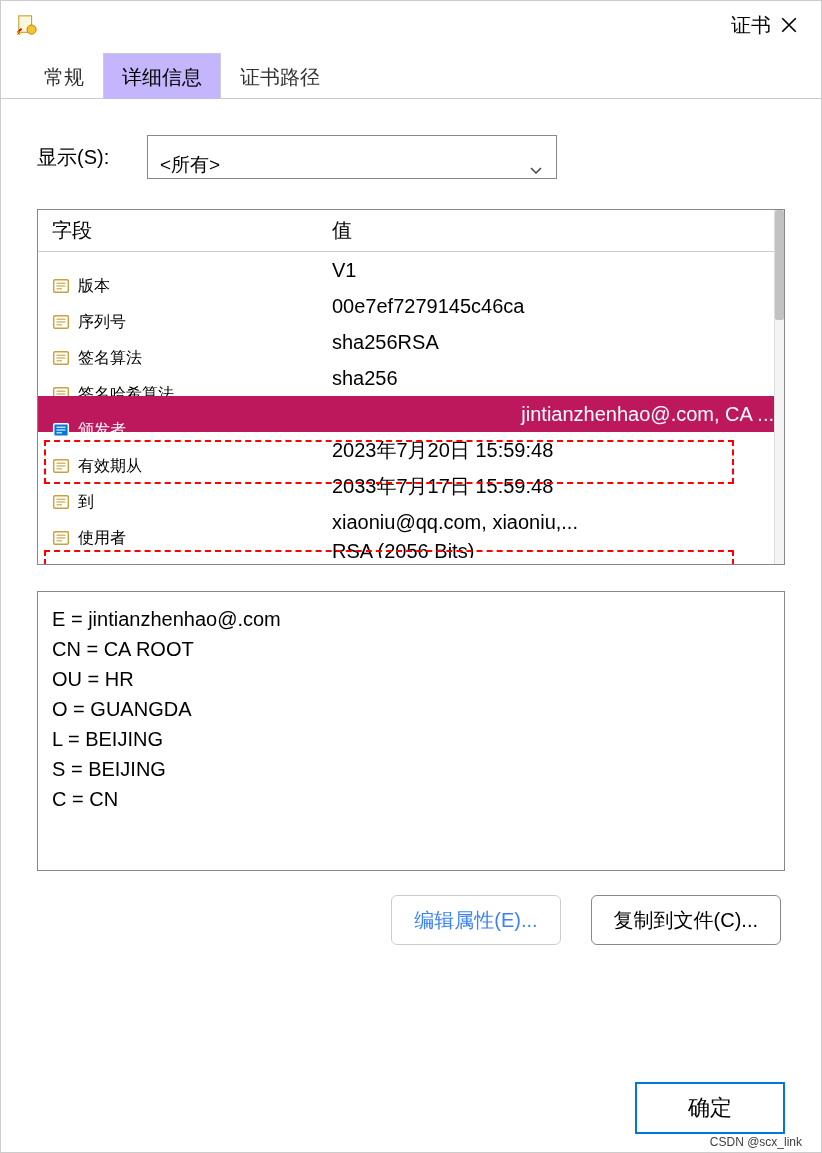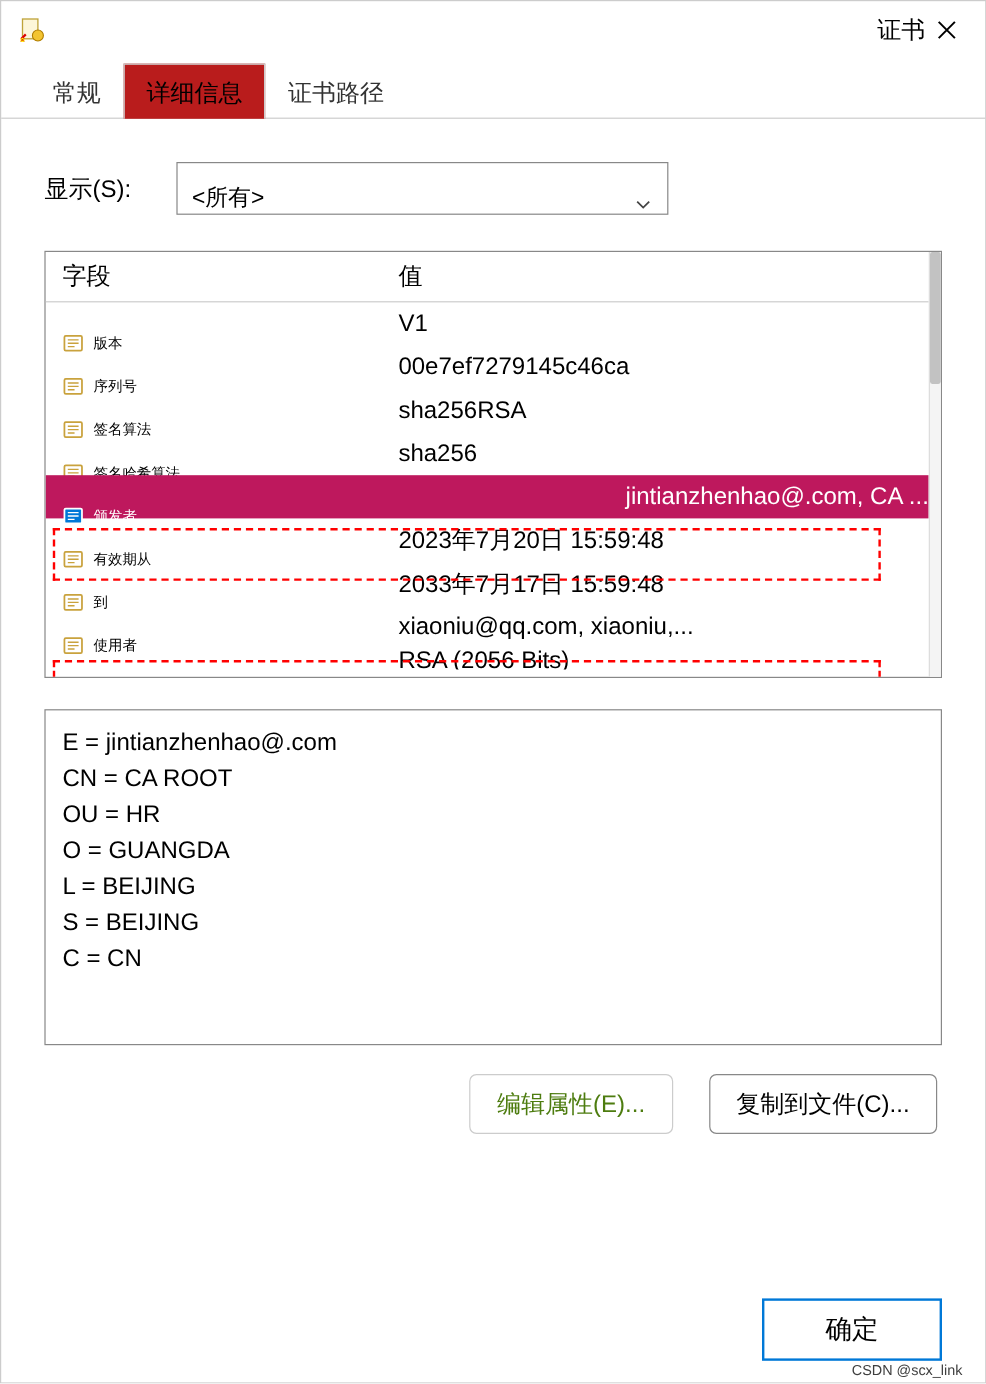--- a/index.html
+++ b/index.html
@@ -15,57 +15,57 @@
     .window { width:100%; height:100%; display:flex; flex-direction:column; border:1px solid #ccc; }
     .titlebar { height:48px; display:flex; align-items:center; padding:0 14px;text-align:right; }
     .titlebar .icon-wrap { width:24px; height:24px; display:flex; align-items:center; justify-content:center; margin-right:10px; position:relative;}
     .cert-icon { width:22px; height:22px; }
     .title-text { font-size:20px; flex:1; }
     .close-btn { width:36px; height:36px; display:flex; align-items:center; justify-content:center; cursor:pointer; }
     .close-btn svg { width:18px; height:18px; }
 
     .tabbar { height:50px; display:flex; align-items:flex-end; padding-left:24px; border-bottom:1px solid #ccc; }
     .tab { padding:10px 18px 8px 18px; font-size:20px; border:1px solid transparent; border-bottom:none; position:relative; top:1px; cursor:pointer;}
-    .tab.active { border-color:#ccc; background:#b91c1c;font-family:Liberation Serif, serif; }
+    .tab.active { border-color:#ccc; background:#c4b5fd;font-family:Liberation Serif, serif; }
     .tab.inactive { color:#333; }
     
     .content { flex:1; padding:22px 36px 0 36px; display:flex; flex-direction:column; }
 
     .show-row { display:flex; align-items:center; margin-bottom:30px; margin-top:14px;}
     .show-label { font-size:20px; width:110px;}
     .dropdown { flex:0 0 410px; height:44px; border:1px solid #888; display:flex; align-items:flex-end; padding:0 12px; justify-content:space-between; cursor:pointer;}
     .dropdown-text { font-size:19px; }
     .dropdown-chevron { width:16px; height:16px;}
 
     .list-container { border:1px solid #888; height:356px; margin-bottom:26px; display:flex; }
     .list-inner { flex:1; overflow:hidden; position:relative;}
     .list-header { display:flex; height:42px; align-items:center; border-bottom:1px solid #ccc;}
     .col-field { width:290px; padding-left:14px; font-size:20px;}
     .col-value { flex:1; padding-left:4px; font-size:20px;}
     .list-body { position:relative; }
     .row { display:flex; height:36px; align-items:center; position:relative;}
-    .row .cell-field { width:290px; padding-left:14px; display:flex; align-items:center; font-size:12px;margin-top:32px;}
+    .row .cell-field { width:290px; padding-left:14px; display:flex; align-items:center; font-size:16px;margin-top:32px;}
     .row .cell-value { flex:1; padding-left:4px; font-size:20px; white-space:nowrap; overflow:hidden;}
     .row-icon { width:18px; height:18px; margin-right:8px; flex-shrink:0;}
     .row.selected { background:#be185d; color:#fff;text-align:right; }
     .row.selected .row-icon rect{ stroke:#fff;}
     .row.partial { overflow:hidden; height:18px;}
     .row.partial .cell-field, .row.partial .cell-value { align-self:flex-start;}
     .scrollbar-track { width:10px; background:#f4f4f4; border-left:1px solid #ddd; position:relative;}
     .scrollbar-thumb { position:absolute; left:0; right:0; top:0; height:110px; background:#c2c2c2; border-radius:2px;}
     
     .highlight-box { position:absolute; border:2px dashed #ff0000; pointer-events:none; z-index:5;}
     .hl1 { left:6px; right:40px; top:188px; height:44px;}
     .hl2 { left:6px; right:40px; top:298px; height:42px;}
     
     .detail-box { border:1px solid #888; height:280px; padding:12px 14px; font-size:20px; line-height:30px; white-space:pre; overflow:auto;}
 
     .btn-row { display:flex; justify-content:flex-end; gap:30px; margin-top:24px; padding-right:4px;}
     .btn { min-width:160px; height:50px; border:1px solid #888; border-radius:6px; background:#fff; font-size:20px; display:flex; align-items:center; justify-content:center; padding:0 22px; cursor:pointer;}
-    .btn.disabled { color:#4d7c0f; border-color:#ccc; cursor:default;}
+    .btn.disabled { color:#3b82f6; border-color:#ccc; cursor:default;}
 
     .footer { height:90px; display:flex; align-items:center; justify-content:flex-end; padding:0 36px; border-top:1px solid transparent;}
     .ok-btn { min-width:150px; height:52px; border:2px solid #0078d7; border-radius:0; background:#fff; font-size:22px; display:flex; align-items:center; justify-content:center; cursor:pointer;}
     .watermark { position:absolute; right:20px; bottom:4px; font-size:12px; color:#404040;}
   </style>
 </head>
 <body>
 
 <div class="window">
   <div class="titlebar">

